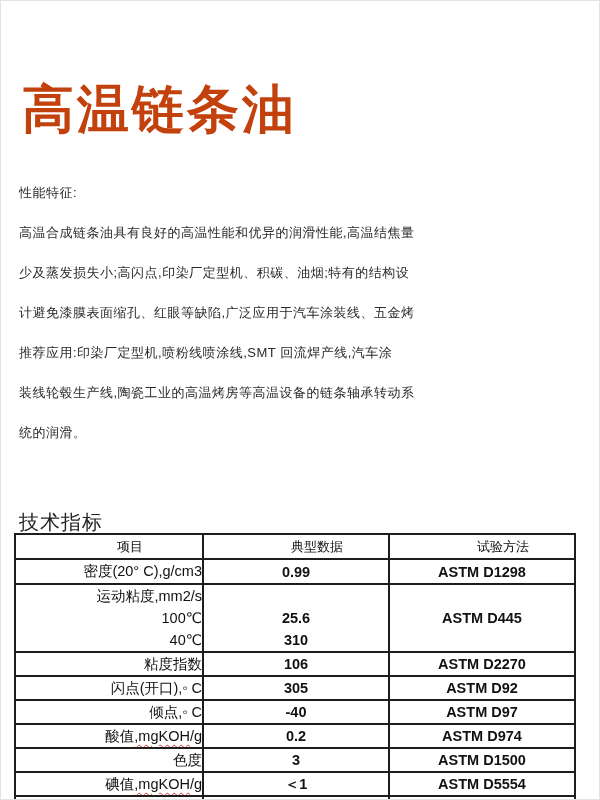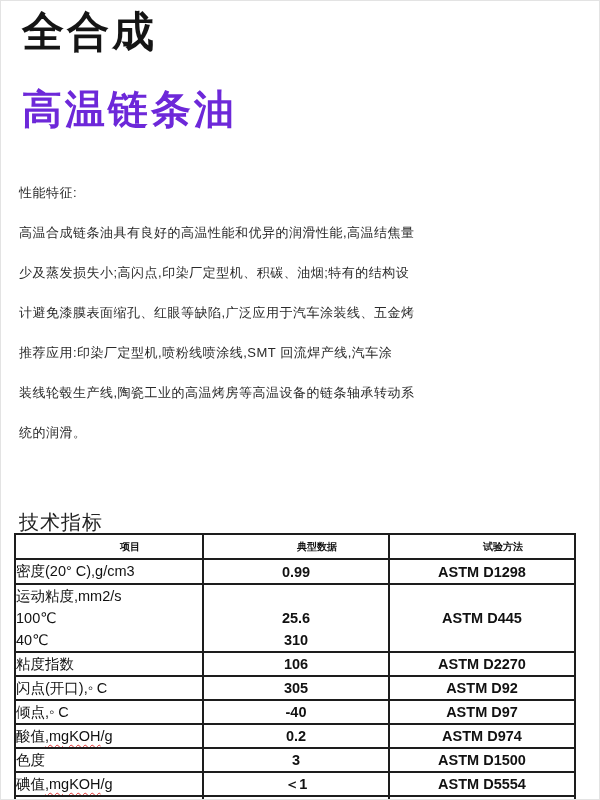--- a/index.html
+++ b/index.html
@@ -2,52 +2,51 @@
 <html><head>
 <meta charset="utf-8">
 <style>
   html,body { margin:0; padding:0; background:#ffffff; }
   body { width:600px; height:800px; font-family:"Liberation Sans","DejaVu Sans",sans-serif; }
   .page { position:relative; width:600px; height:800px; box-sizing:border-box;
           border:1px solid #e3e3e3; background:#fff; overflow:hidden; }
 
   .title-black { position:absolute; left:21px; top:0px; font-size:42px; line-height:62px;
                  font-weight:800; color:#151515; letter-spacing:3px; }
-  .title-red   { position:absolute; left:21px; top:76px; font-size:40px; line-height:64px;
-                 font-weight:800; color:#6d28d9; letter-spacing:3px; }
+  .title-red   { position:absolute; left:21px; top:76px; font-size:52px; line-height:64px;
+                 font-weight:800; color:#c2410c; letter-spacing:3px; }
 
   .text-block { position:absolute; left:18px; top:172px; width:566px;
                 font-size:13px; color:#2a2a2a; letter-spacing:0.5px; }
   .tline { height:40px; line-height:40px; white-space:nowrap; }
 
   .spec-caption { position:absolute; left:18px; top:508px; font-size:20px;
                   color:#222; font-weight:500; letter-spacing:1px; }
 
   table.spec { position:absolute; left:13px; top:532px; width:560px;
                border-collapse:collapse; table-layout:fixed; }
   table.spec col.c1 { width:188px; }
   table.spec col.c2 { width:186px; }
   table.spec col.c3 { width:186px; }
   table.spec th, table.spec td { border:2px solid #1d1d1d; padding:0; margin:0;
                font-size:14.5px; color:#111; overflow:hidden; white-space:nowrap; }
-  table.spec th { height:23px; font-size:10px; font-weight:700; text-align:center;padding-left:42px; }
-  td.item  { text-align:left; padding-left:6px; font-weight:500; height:22px; }
+  table.spec th { height:23px; font-size:13px; font-weight:400; text-align:center;padding-left:42px; }
+  td.item  { text-align:right; padding-left:6px; font-weight:500; height:22px; }
   td.val, td.method { text-align:center; font-weight:600; height:22px; }
   tr.rh23 td { height:23px; }
   .cell-lines .cl { height:22px; line-height:22px; }
   .wavy { text-decoration-line:underline; text-decoration-style:wavy;
           text-decoration-color:#e03131; text-decoration-thickness:1px;
           text-underline-offset:3px; }
 </style>
 </head>
 <body>
 
 <div class="page">
 
-  <div class="title-black">全合成</div>
   <div class="title-red">高温链条油</div>
 
   <div class="text-block">
     <div class="tline">性能特征:</div>
     <div class="tline">高温合成链条油具有良好的高温性能和优异的润滑性能,高温结焦量</div>
     <div class="tline">少及蒸发损失小;高闪点,印染厂定型机、积碳、油烟;特有的结构设</div>
     <div class="tline">计避免漆膜表面缩孔、红眼等缺陷,广泛应用于汽车涂装线、五金烤</div>
     <div class="tline">推荐应用:印染厂定型机,喷粉线喷涂线,SMT 回流焊产线,汽车涂</div>
     <div class="tline">装线轮毂生产线,陶瓷工业的高温烤房等高温设备的链条轴承转动系</div>
     <div class="tline">统的润滑。</div>

